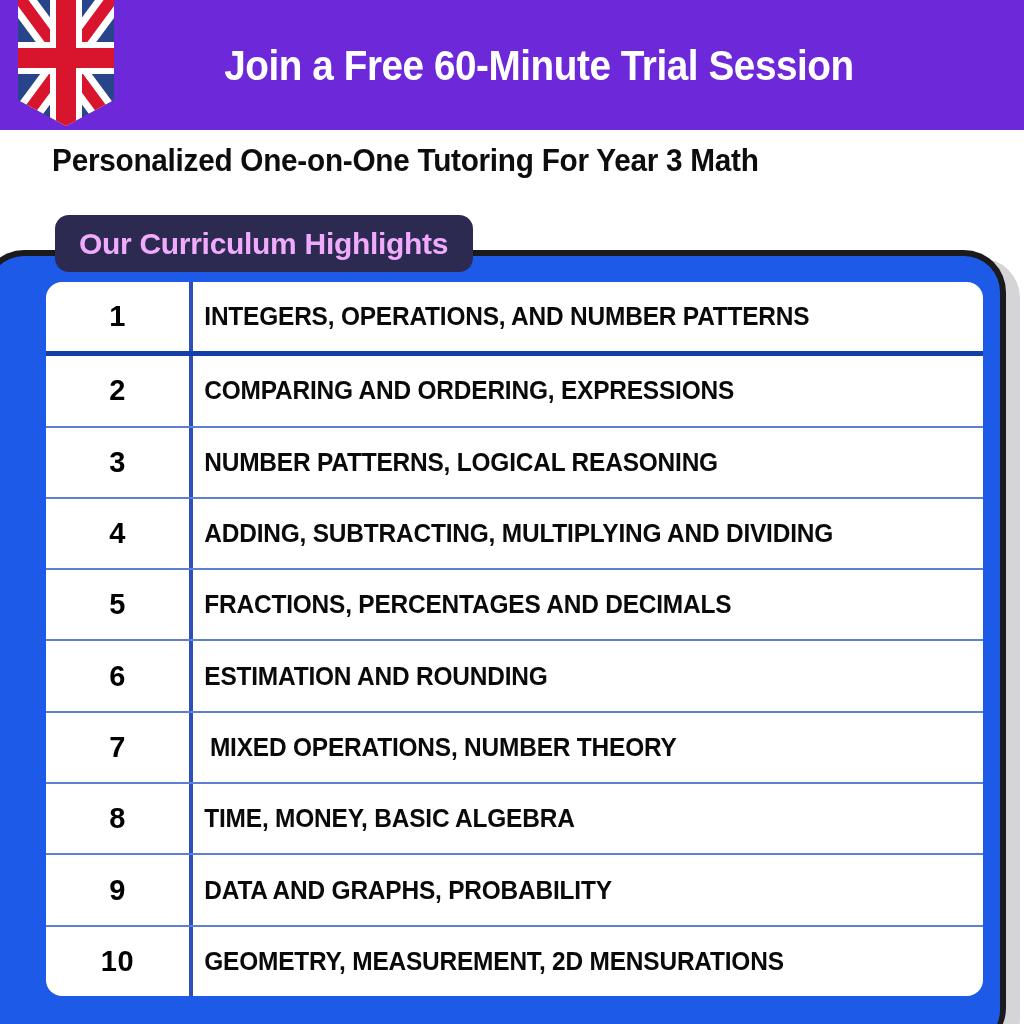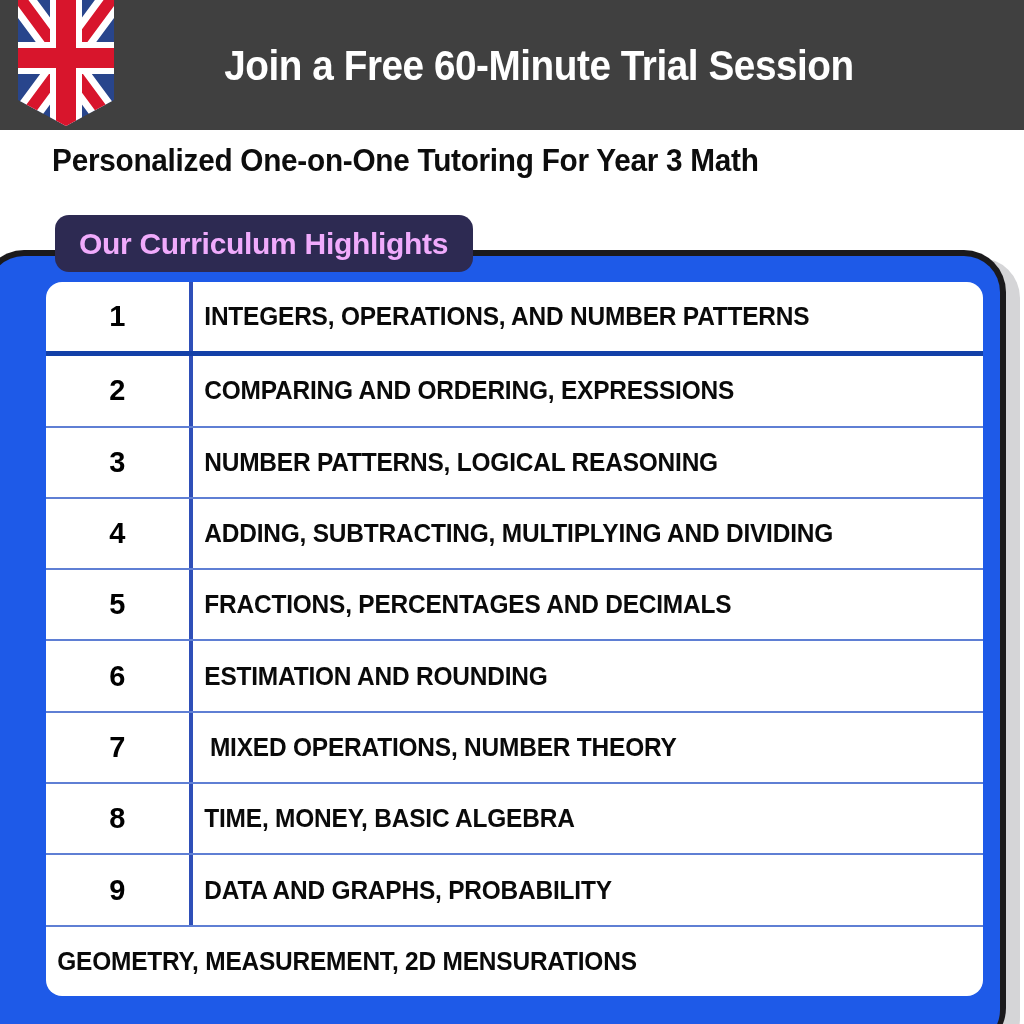--- a/index.html
+++ b/index.html
@@ -6,21 +6,21 @@
   html,body { width:1024px; height:1024px; overflow:hidden; }
   body {
     background:#ffffff;
     font-family:"Liberation Sans", sans-serif;
     position:relative;
   }
 
   
   #header-bar{
     position:absolute; left:0; top:0; width:1024px; height:130px;
-    background:#404040;
+    background:#6d28d9;
     display:flex; align-items:center;
   }
   #flag-pennant{
     position:absolute; left:18px; top:-4px;
     width:96px; height:130px;
     overflow:visible;
   }
   #header-title{
     position:absolute; left:0; top:0; width:1024px; height:130px;
     display:flex; align-items:center; justify-content:center;
@@ -219,16 +219,17 @@
     <div class="row-num">8</div>
     <div class="row-topic">TIME, MONEY, BASIC ALGEBRA</div>
   </div>
 
   <div class="table-row">
     <div class="row-num">9</div>
     <div class="row-topic">DATA AND GRAPHS, PROBABILITY</div>
   </div>
 
   <div class="table-row">
+    <div class="row-num">10</div>
     <div class="row-topic">GEOMETRY, MEASUREMENT, 2D MENSURATIONS</div>
   </div>
 
 </div>
 
 </body></html>

